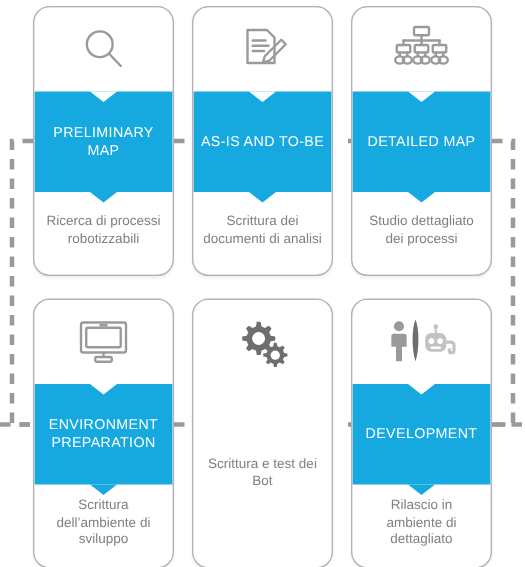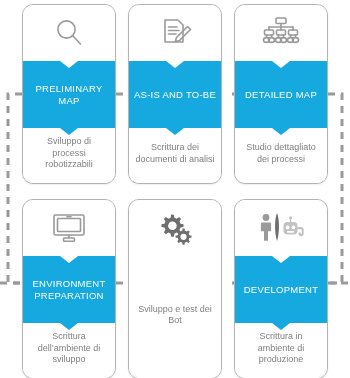--- a/index.html
+++ b/index.html
@@ -160,21 +160,21 @@
       <div class="card-icon">
         <svg width="34" height="34" viewBox="0 0 34 34">
           <circle class="ico-stroke" cx="14.5" cy="13.5" r="8.6"></circle>
           <line class="ico-stroke" x1="20.8" y1="19.8" x2="28.5" y2="28"></line>
         </svg>
       </div>
       <div class="card-band">
         <span class="band-label">PRELIMINARY MAP</span>
       </div>
       <div class="card-caption">
-        <span class="caption-text">Sviluppo di processi robotizzabili</span>
+        <span class="caption-text">Ricerca di processi robotizzabili</span>
       </div>
     </div>
 
     <div class="card">
       <div class="card-icon">
         <svg width="36" height="34" viewBox="0 0 36 34">
           <path class="ico-stroke" d="M8 4 h13 l5 5 v17 h-18 z"></path>
           <line class="ico-stroke" x1="11.5" y1="11" x2="20" y2="11"></line>
           <line class="ico-stroke" x1="11.5" y1="14.5" x2="22" y2="14.5"></line>
           <line class="ico-stroke" x1="11.5" y1="18" x2="19" y2="18"></line>
@@ -252,21 +252,21 @@
             <path d="M14.2 3.4 l2.6 0.25 0.55 3.0 a8.1 8.1 0 0 1 2.25 1.05 l2.6 -1.6 1.85 1.85 -1.6 2.6 a8.1 8.1 0 0 1 1.05 2.25 l3.0 0.55 0 2.6 -3.0 0.55 a8.1 8.1 0 0 1 -1.05 2.25 l1.6 2.6 -1.85 1.85 -2.6 -1.6 a8.1 8.1 0 0 1 -2.25 1.05 l-0.55 3.0 -2.6 0 -0.55 -3.0 a8.1 8.1 0 0 1 -2.25 -1.05 l-2.6 1.6 -1.85 -1.85 1.6 -2.6 a8.1 8.1 0 0 1 -1.05 -2.25 l-3.0 -0.55 0 -2.6 3.0 -0.55 a8.1 8.1 0 0 1 1.05 -2.25 l-1.6 -2.6 1.85 -1.85 2.6 1.6 a8.1 8.1 0 0 1 2.25 -1.05 z"></path>
           </g>
           <circle cx="15.4" cy="14.7" r="4.3" fill="#ffffff"></circle>
           <g class="ico-fill-d">
             <path d="M25.6 17.4 l1.9 0.2 0.4 2.2 a6 6 0 0 1 1.65 0.77 l1.9 -1.18 1.36 1.36 -1.18 1.9 a6 6 0 0 1 0.77 1.65 l2.2 0.4 0 1.9 -2.2 0.4 a6 6 0 0 1 -0.77 1.65 l1.18 1.9 -1.36 1.36 -1.9 -1.18 a6 6 0 0 1 -1.65 0.77 l-0.4 2.2 -1.9 0 -0.4 -2.2 a6 6 0 0 1 -1.65 -0.77 l-1.9 1.18 -1.36 -1.36 1.18 -1.9 a6 6 0 0 1 -0.77 -1.65 l-2.2 -0.4 0 -1.9 2.2 -0.4 a6 6 0 0 1 0.77 -1.65 l-1.18 -1.9 1.36 -1.36 1.9 1.18 a6 6 0 0 1 1.65 -0.77 z"></path>
           </g>
           <circle cx="26.5" cy="25.8" r="3.1" fill="#ffffff"></circle>
         </svg>
       </div>
       <div class="card-caption">
-        <span class="caption-text">Sviluppo e test dei Bot</span>
+        <span class="caption-text">Scrittura e test dei Bot</span>
       </div>
     </div>
 
     <div class="card">
       <div class="card-icon">
         <svg width="48" height="34" viewBox="0 0 48 34">
 
           <g class="ico-fill">
             <circle cx="9" cy="6.5" r="3.4"></circle>
             <path d="M5.2 11.5 h7.6 a1.3 1.3 0 0 1 1.3 1.3 v7.4 h-3.1 v9.6 h-4 v-9.6 h-3.1 v-7.4 a1.3 1.3 0 0 1 1.3 -1.3 z"></path>
@@ -282,19 +282,19 @@
           </g>
           <circle cx="30.6" cy="16.4" r="1.9" fill="#ffffff"></circle>
           <circle cx="36.4" cy="16.4" r="1.9" fill="#ffffff"></circle>
           <rect x="30" y="20" width="7" height="1.7" rx="0.8" fill="#ffffff"></rect>
         </svg>
       </div>
       <div class="card-band">
         <span class="band-label">DEVELOPMENT</span>
       </div>
       <div class="card-caption">
-        <span class="caption-text">Scrittura in ambiente di produzione</span>
+        <span class="caption-text">Rilascio in ambiente di dettagliato</span>
       </div>
     </div>
 
   </div>
 
 </div>
 
 </body></html>

